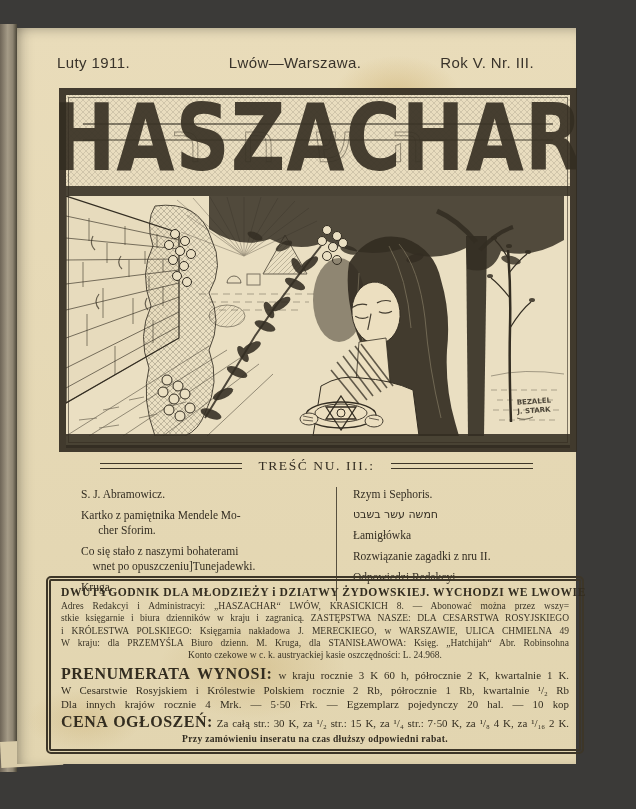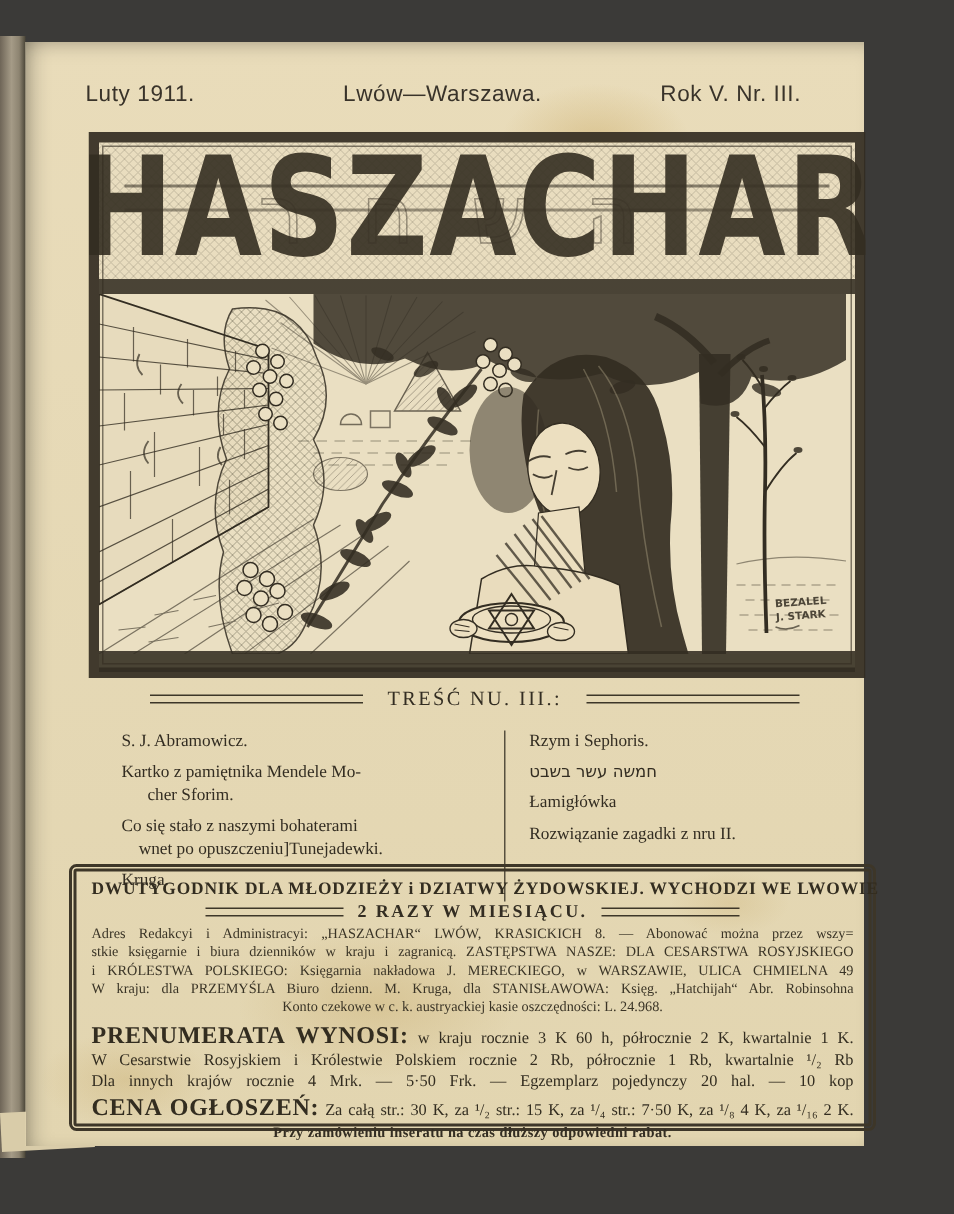--- a/index.html
+++ b/index.html
@@ -315,31 +315,27 @@
       cher Sforim.</div>
           <div class="toc-item">Co się stało z naszymi bohaterami
     wnet po opuszczeniu]Tunejadewki.</div>
           <div class="toc-item">Kruga.</div>
         </div>
         <div class="toc-col right">
           <div class="toc-item">Rzym i Sephoris.</div>
           <div class="toc-item hebrew" dir="rtl">חמשה עשר בשבט</div>
           <div class="toc-item">Łamigłówka</div>
           <div class="toc-item">Rozwiązanie zagadki z nru II.</div>
+          <div class="toc-item">Odpowiedzi Redakcyi.</div>
         </div>
       </div>
     </div>
 
     <div class="info-box">
       <div class="box-title">DWUTYGODNIK DLA MŁODZIEŻY i DZIATWY ŻYDOWSKIEJ. WYCHODZI WE LWOWIE</div>
-      <div class="box-subtitle-row">
-        <span class="rule"></span>
-        <span class="box-subtitle">2 RAZY W MIESIĄCU.</span>
-        <span class="rule"></span>
-      </div>
       <div class="addr">
         <div class="addr-line">Adres Redakcyi i Administracyi: „HASZACHAR“ LWÓW, KRASICKICH 8. — Abonować można przez wszy=</div>
         <div class="addr-line">stkie księgarnie i biura dzienników w kraju i zagranicą. ZASTĘPSTWA NASZE: DLA CESARSTWA ROSYJSKIEGO</div>
         <div class="addr-line">i KRÓLESTWA POLSKIEGO: Księgarnia nakładowa J. MERECKIEGO, w WARSZAWIE, ULICA CHMIELNA 49</div>
         <div class="addr-line">W kraju: dla PRZEMYŚLA Biuro dzienn. M. Kruga, dla STANISŁAWOWA: Księg. „Hatchijah“ Abr. Robinsohna</div>
         <div class="addr-line center">Konto czekowe w c. k. austryackiej kasie oszczędności: L. 24.968.</div>
       </div>
       <div class="pren">
         <div class="pren-line"><span class="pren-lbl">PRENUMERATA WYNOSI:</span><span> w kraju rocznie 3 K 60 h, półrocznie 2 K, kwartalnie 1 K.</span></div>
         <div class="pren-line">W Cesarstwie Rosyjskiem i Królestwie Polskiem rocznie 2 Rb, półrocznie 1 Rb, kwartalnie ¹/₂ Rb</div>

